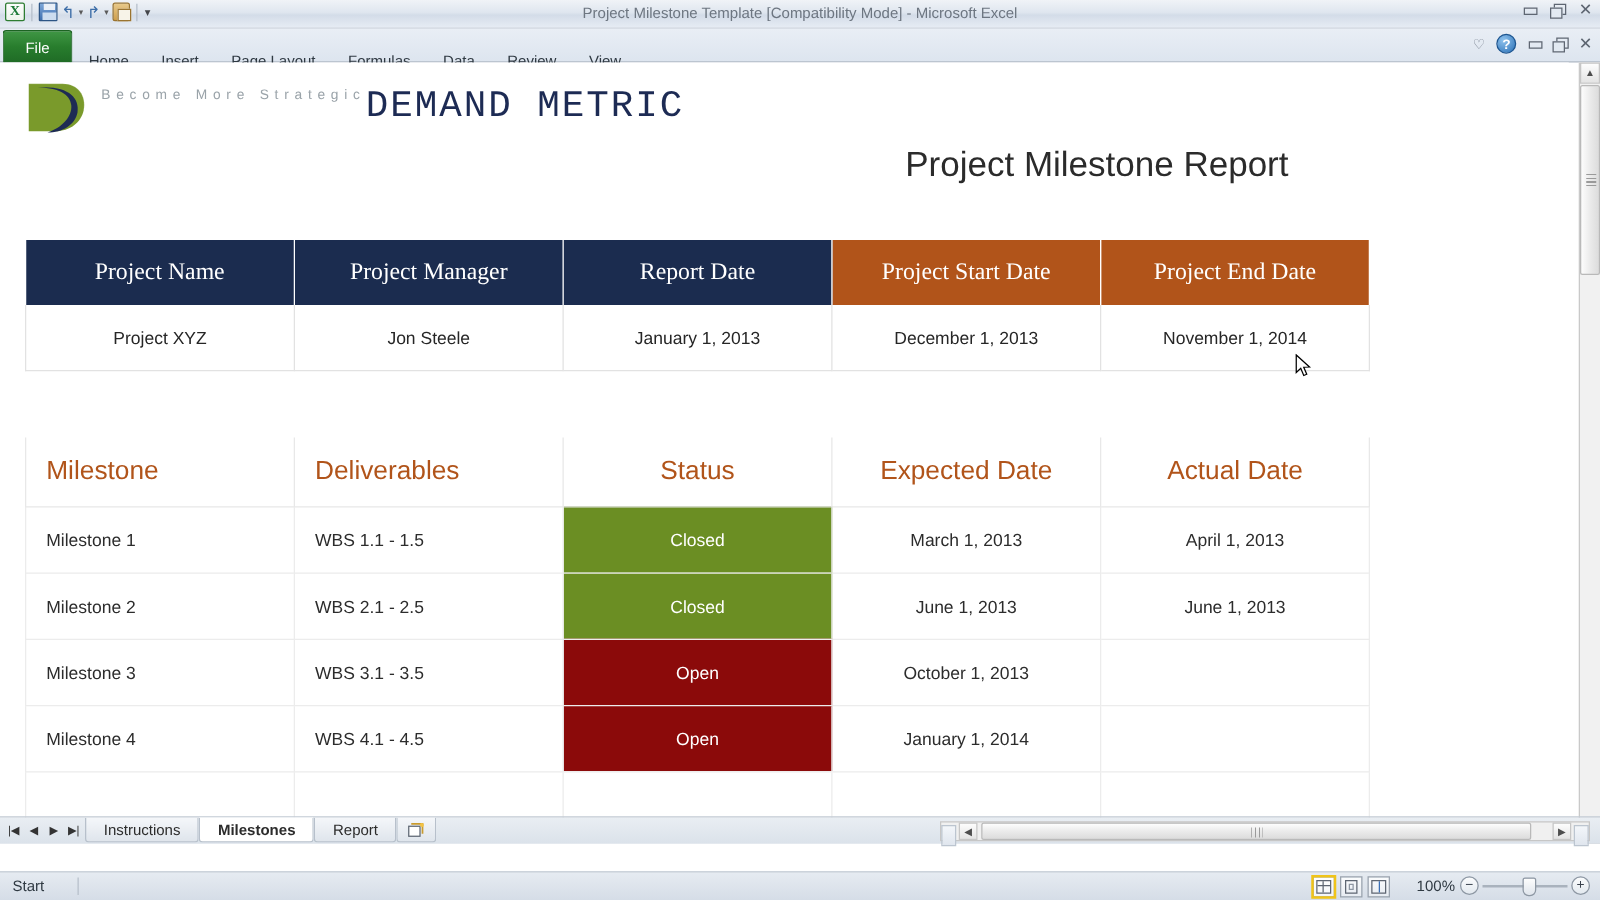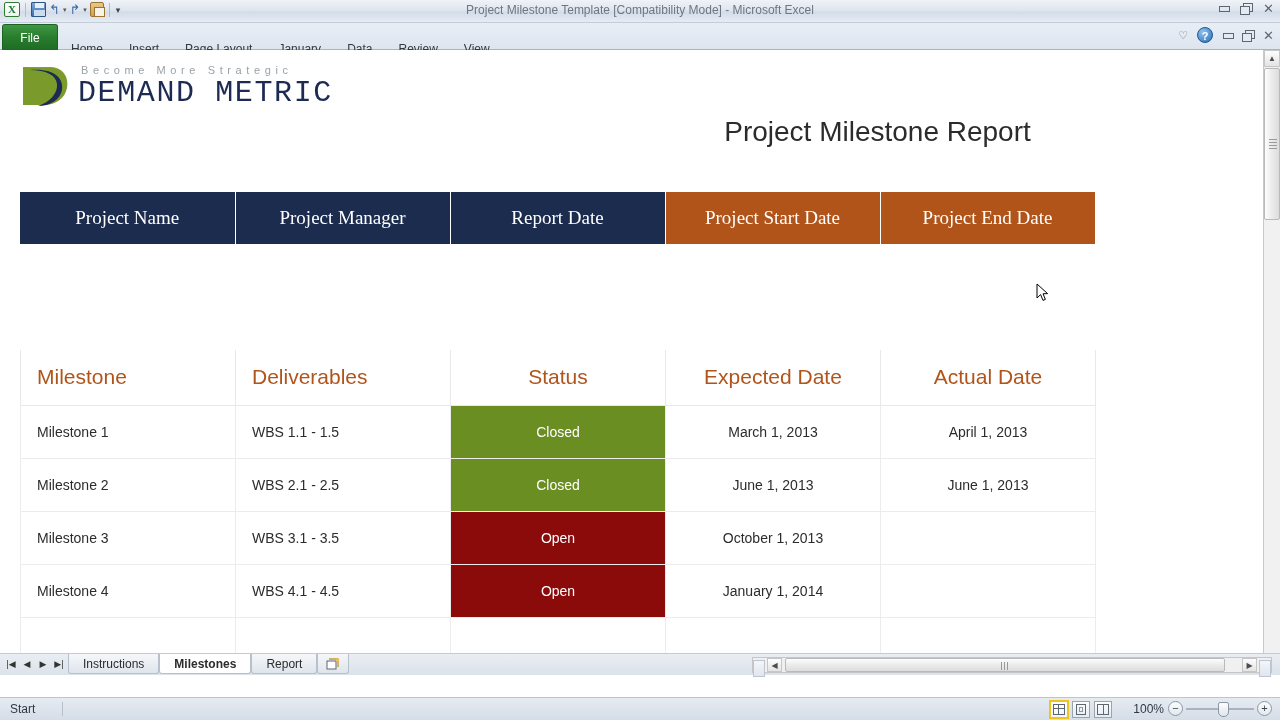--- a/index.html
+++ b/index.html
@@ -73,21 +73,21 @@
 
   
   .sheet {
     position: absolute; left: 0; top: 50px; width: 1255px; height: 625px;
     background: #ffffff; overflow: hidden;
   }
 
   
   .logo-wrap { position: absolute; left: 20px; top: 12px; display: flex; align-items: center; }
   .logo-mark { width: 50px; height: 48px; position: relative; margin-right: 8px; }
-  .logo-text { display: flex; flex-direction: column; }
+  .logo-text { display: flex; flex-direction: row; }
   .tagline {
     font-size: 11px; letter-spacing: 4.6px; color: #9aa3a9;
     font-family: "Liberation Sans", sans-serif; margin-bottom: 1px; margin-left: 3px;
   }
   .brand {
     font-size: 30px; letter-spacing: 1.6px; color: #1d2b54;
     font-family: Liberation Mono, monospace; line-height: 32px;
   }
   .report-title {
     position: absolute; left: 660px; top: 66px; width: 435px;
@@ -253,21 +253,21 @@
       <span class="glyph-close">✕</span>
     </div>
   </div>
 
   <div class="ribbon">
     <div class="tabs">
       <div class="tab-file">File</div>
       <div class="tab">Home</div>
       <div class="tab">Insert</div>
       <div class="tab">Page Layout</div>
-      <div class="tab">January</div>
+      <div class="tab">Formulas</div>
       <div class="tab">Data</div>
       <div class="tab">Review</div>
       <div class="tab">View</div>
     </div>
     <div class="help-row">
       <span class="heart">♡</span>
       <span class="help-circle">?</span>
       <span class="glyph-min"></span>
       <span class="glyph-restore"></span>
       <span class="glyph-close">✕</span>
@@ -300,20 +300,27 @@
           <col style="width:215px">
           <col style="width:215px">
       </colgroup>
       <tbody>
           <tr>
         <th class="hdr navy">Project Name</th>
         <th class="hdr navy">Project Manager</th>
         <th class="hdr navy">Report Date</th>
         <th class="hdr orange">Project Start Date</th>
         <th class="hdr orange">Project End Date</th>
+      </tr>
+      <tr>
+        <td class="val">Project XYZ</td>
+        <td class="val">Jon Steele</td>
+        <td class="val">January 1, 2013</td>
+        <td class="val">December 1, 2013</td>
+        <td class="val">November 1, 2014</td>
       </tr>
     </tbody>
       </table>
 
 
     <table class="tbl" id="ms-table">
       <colgroup>
         <col style="width:215px">
           <col style="width:215px">
           <col style="width:215px">

